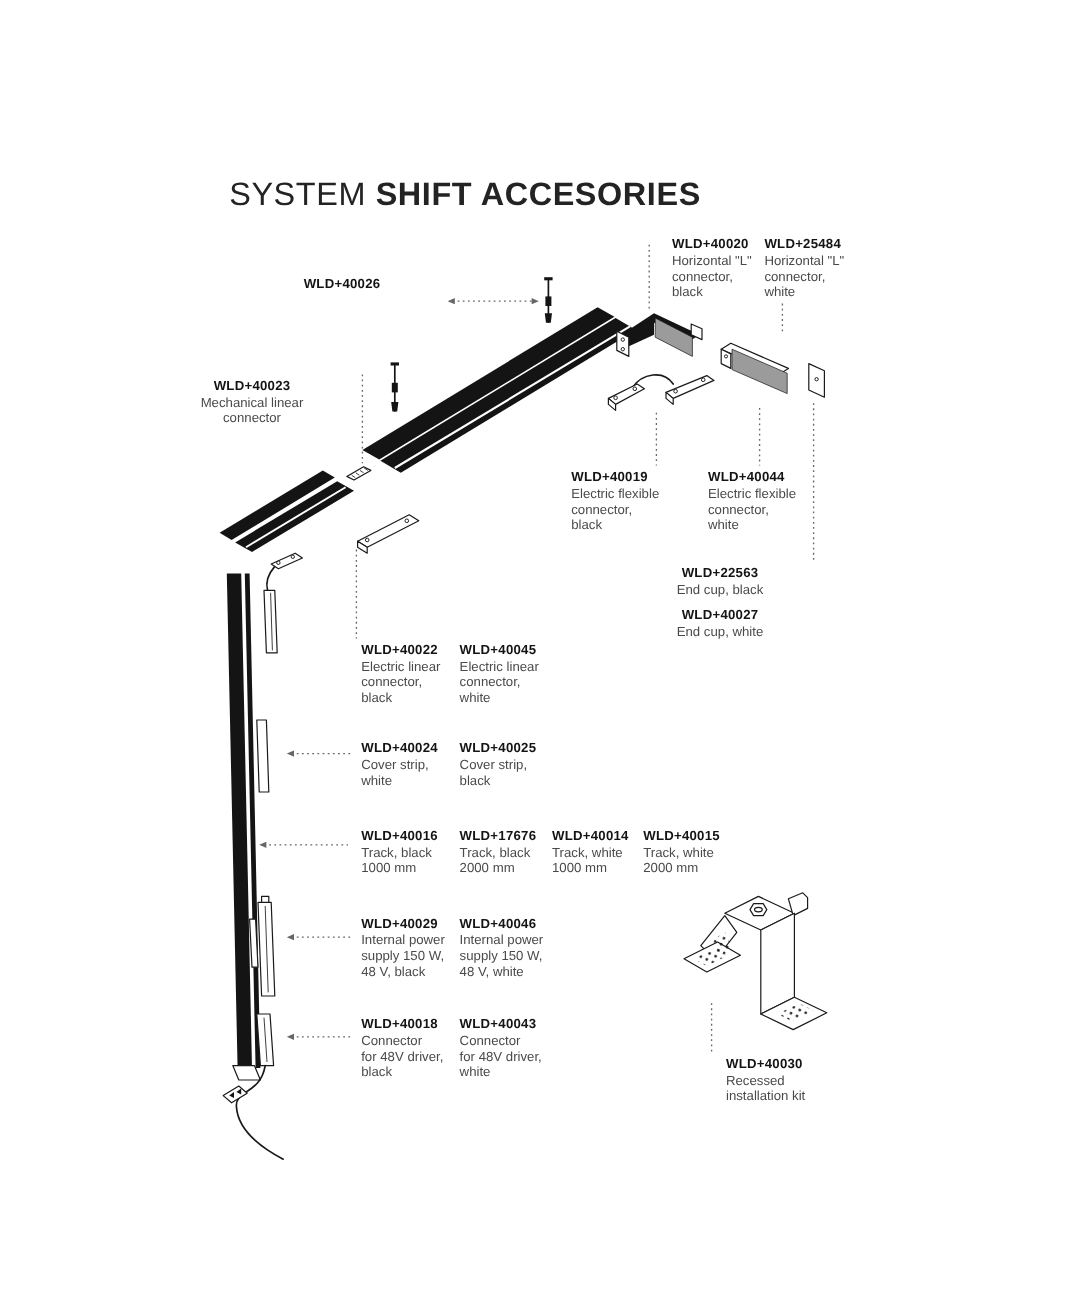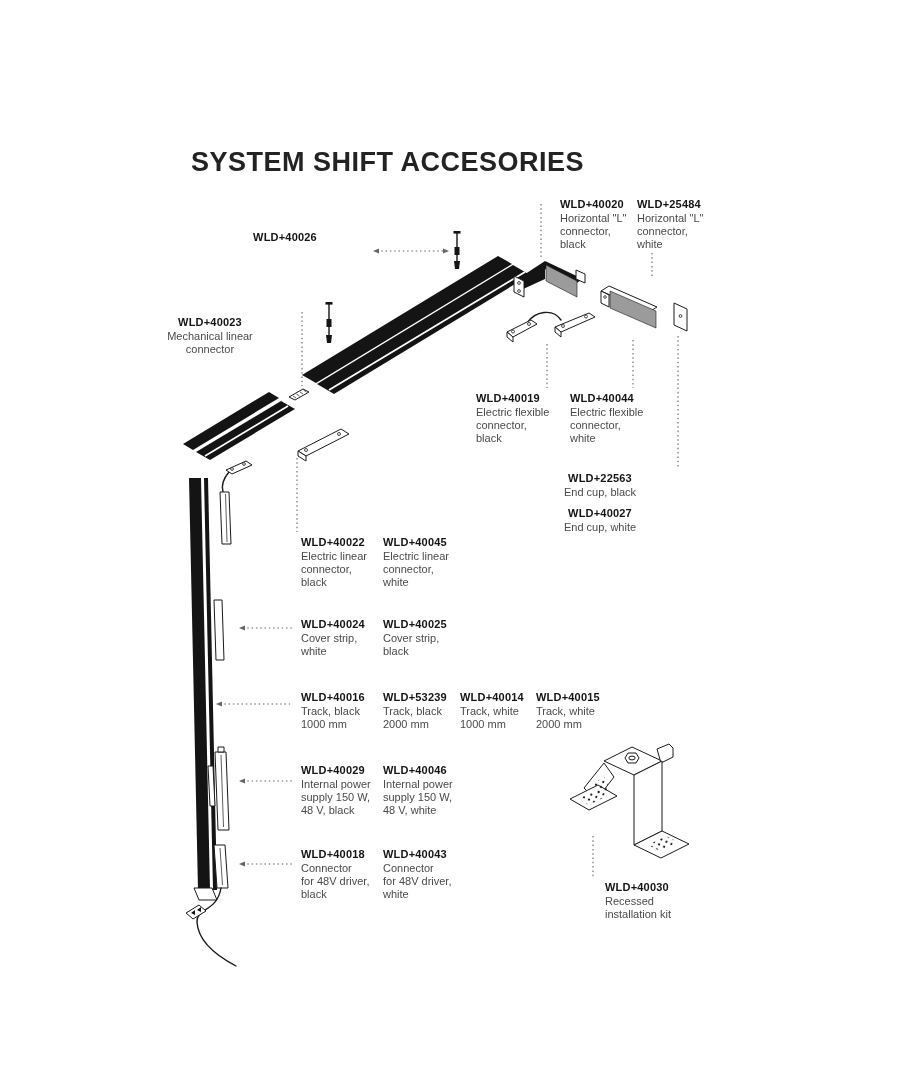--- a/index.html
+++ b/index.html
@@ -1,21 +1,21 @@
 <!DOCTYPE html>
 <html><head>
 <meta charset="utf-8">
 <style>
   html,body{margin:0;padding:0;background:#ffffff;}
   body{width:910px;height:1080px;position:relative;overflow:hidden;
        font-family:"Liberation Sans","DejaVu Sans",sans-serif;}
   .page{position:absolute;inset:0;background:#fff;}
   .title{position:absolute;left:191px;top:147px;font-size:27px;letter-spacing:.5px;
          color:#232323;white-space:nowrap;}
-  .title .light{font-weight:700;}
+  .title .light{font-weight:400;}
   .title .bold{font-weight:800;}
   .lbl{position:absolute;font-size:11px;line-height:13px;width:78px;}
   .lbl.r{text-align:center;}
   .lbl .code{font-weight:700;color:#141414;letter-spacing:.2px;white-space:nowrap;}
   .lbl.r .code{white-space:nowrap;}
   .lbl .desc{font-weight:400;color:#4a4a4a;white-space:pre-line;margin-top:1px;}
   svg.diagram{position:absolute;left:0;top:0;}
   .blk{fill:#141414;stroke:none;}
   .wire{fill:#ffffff;stroke:#1a1a1a;stroke-width:1;stroke-linejoin:round;}
   .gray{fill:#9b9b9b;stroke:#1a1a1a;stroke-width:.6;stroke-linejoin:round;}
@@ -211,21 +211,21 @@
     <div class="desc">Horizontal "L"
 connector,
 white</div>
   </div>
   <div class="lbl" style="left:476px;top:392px">
     <div class="code">WLD+40019</div>
     <div class="desc">Electric flexible
 connector,
 black</div>
   </div>
-  <div class="lbl" style="left:570px;top:392px">
+  <div class="lbl" style="left:590px;top:392px">
     <div class="code">WLD+40044</div>
     <div class="desc">Electric flexible
 connector,
 white</div>
   </div>
   <div class="lbl r" style="left:520px;top:472px;width:160px">
     <div class="code">WLD+22563</div>
     <div class="desc">End cup, black</div>
   </div>
   <div class="lbl r" style="left:520px;top:507px;width:160px">
@@ -253,21 +253,21 @@
     <div class="code">WLD+40025</div>
     <div class="desc">Cover strip,
 black</div>
   </div>
   <div class="lbl" style="left:301px;top:691px">
     <div class="code">WLD+40016</div>
     <div class="desc">Track, black
 1000 mm</div>
   </div>
   <div class="lbl" style="left:383px;top:691px">
-    <div class="code">WLD+53239</div>
+    <div class="code">WLD+17676</div>
     <div class="desc">Track, black
 2000 mm</div>
   </div>
   <div class="lbl" style="left:460px;top:691px">
     <div class="code">WLD+40014</div>
     <div class="desc">Track, white
 1000 mm</div>
   </div>
   <div class="lbl" style="left:536px;top:691px">
     <div class="code">WLD+40015</div>

